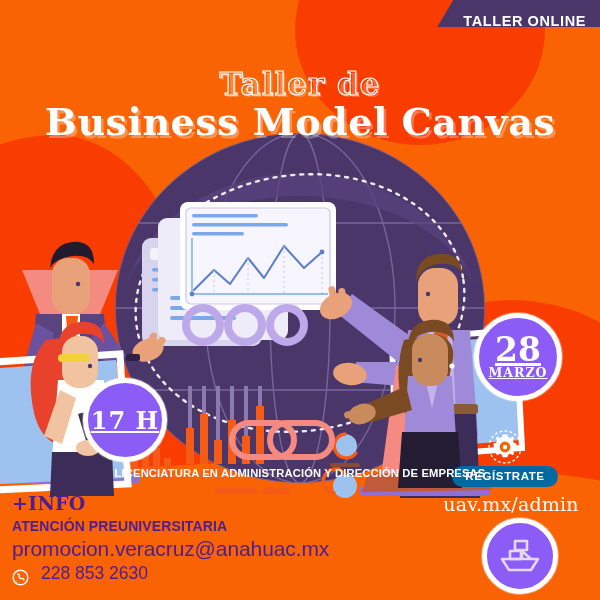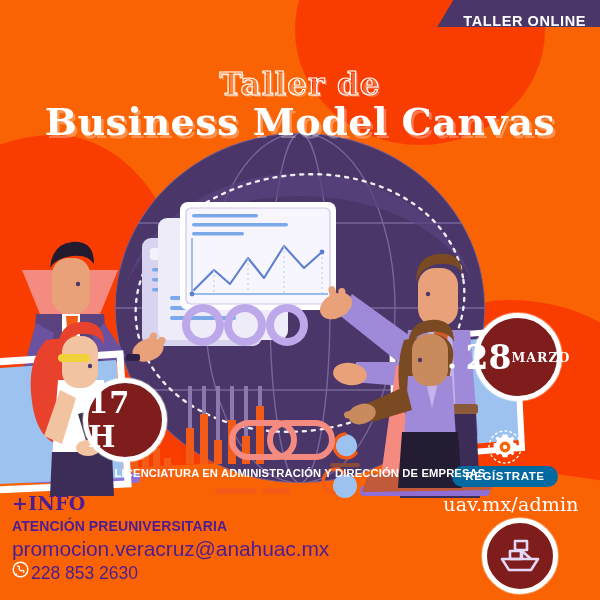--- a/index.html
+++ b/index.html
@@ -95,35 +95,36 @@
     white-space: nowrap;
   }
 
   
   .illus { position: absolute; left: 0; top: 118px; width: 600px; height: 380px; z-index: 10; }
 
   
   .ring-badge {
     position: absolute;
     border-radius: 50%;
-    background: #7f1d1d;
+    background: #8b5cf6;
     border: 5px solid #ffffff;
-    display: flex; 
+    display: flex; flex-direction: column;
     align-items: center; justify-content: center;
     color: #ffffff;
     z-index: 25;
     box-shadow: 0 0 0 1px rgba(255,255,255,.35);
+    text-decoration: underline;
   }
   .badge-hours {
     left: 83px; top: 260px;
     width: 84px; height: 84px;
   }
   .badge-hours .txt {
     font-family: "DejaVu Serif", serif;
-    font-size: 29px; font-weight: bold; letter-spacing: 1px;
+    font-size: 24px; font-weight: bold; letter-spacing: 1px;
   }
   .badge-date {
     right: 38px; top: 195px;
     width: 88px; height: 88px;
   }
   .badge-date .day {
     font-family: "DejaVu Serif", serif;
     font-size: 33px; font-weight: bold; line-height: 31px;
   }
   .badge-date .month {
@@ -164,21 +165,21 @@
     color: #ffffff; font-size: 11.2px; font-weight: bold;
     letter-spacing: .15px; white-space: nowrap;
   }
   .contact { padding: 0 0 14px 12px; color: #4c1d95; }
   .plusinfo {
     font-family: "DejaVu Serif", serif;
     font-size: 19px; font-weight: bold; letter-spacing: .3px; line-height: 24px;
   }
   .dept { font-size: 14px; font-weight: bold; letter-spacing: .1px; line-height: 22px; }
   .email { font-size: 21px; line-height: 24px; letter-spacing: -.1px; }
-  .phone { font-size: 17.5px; line-height: 25px; display: flex; align-items: flex-start; gap: 2px; }
+  .phone { font-size: 17.5px; line-height: 25px; display: flex; align-items: flex-end; gap: 12px; }
 
   svg { display: block; }
 </style>
 </head>
 <body>
 
 <div class="poster">
 
   <div class="blob blob-topright"></div>
   <div class="blob blob-left"></div>

